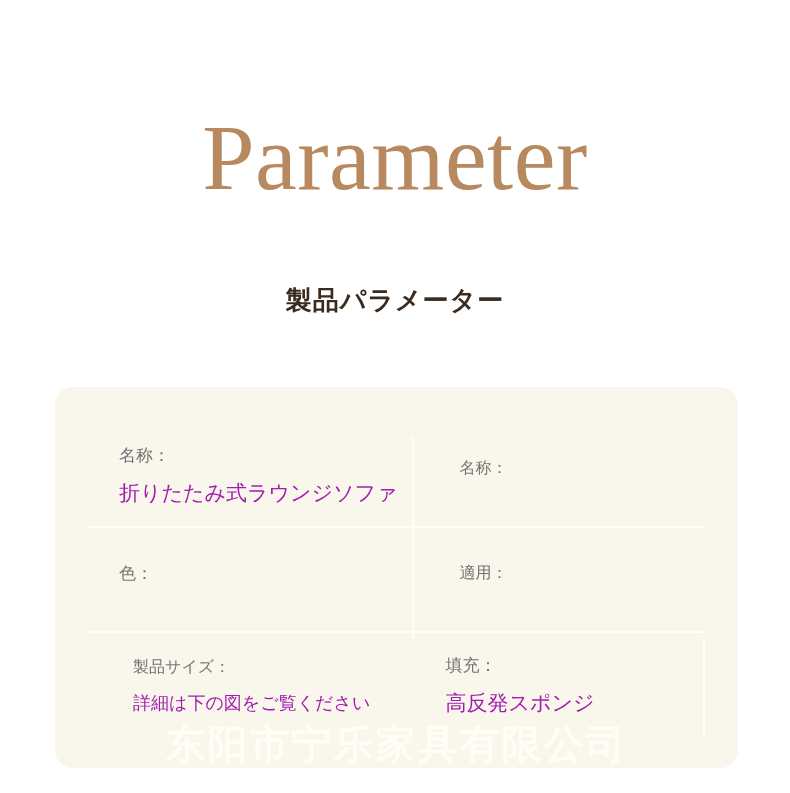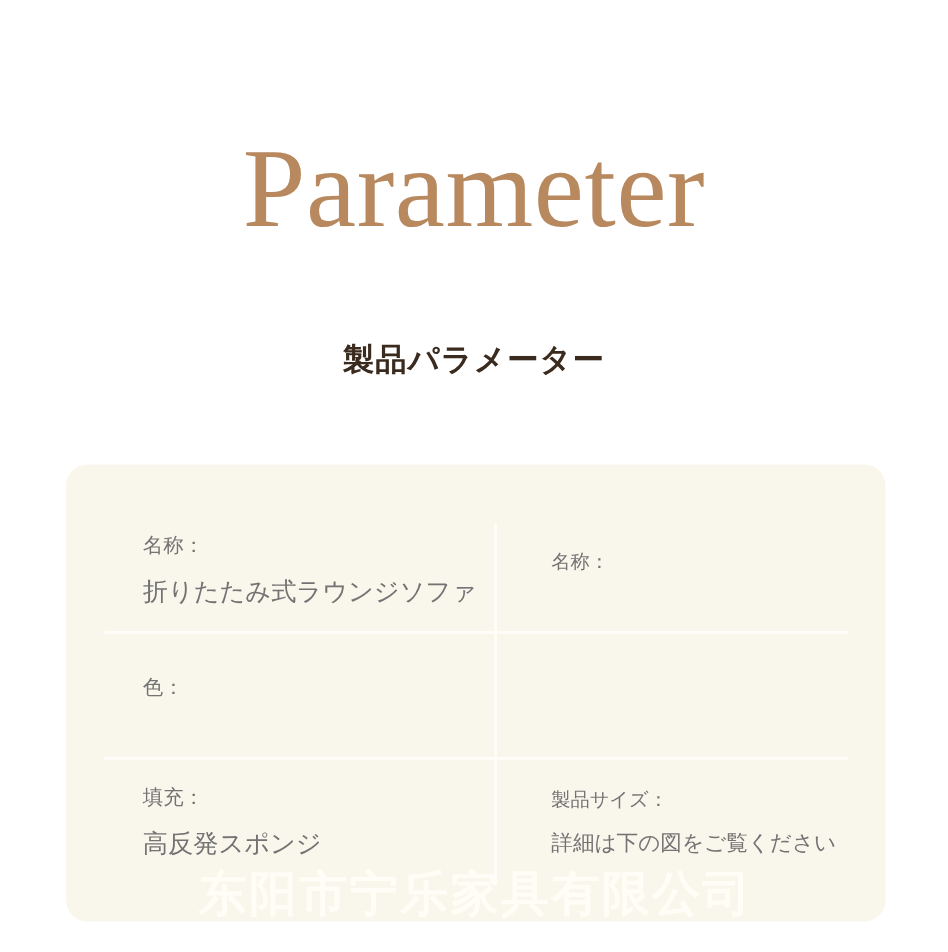--- a/index.html
+++ b/index.html
@@ -143,21 +143,21 @@
     color: #737373;
     line-height: 1.3;
     margin-bottom: 14px;
     white-space: nowrap;
   }
 
   .cell-value {
     font-family: "DejaVu Sans", "Liberation Sans", sans-serif;
     font-size: 21px;
     font-weight: 500;
-    color: #737373;
+    color: #a21caf;
     line-height: 1.25;
     white-space: nowrap;
   }
 
   .cell.col-right .cell-label { font-size: 16px; }
   .cell.col-right .cell-value { font-size: 20px; }
   .cell.row-3.col-right .cell-value { font-size: 18px; }
 </style>
 </head>
 <body>
@@ -180,27 +180,28 @@
         <div class="cell-value">折りたたみ式ラウンジソファ</div>
       </div>
       <div class="cell row-1 col-right">
         <div class="cell-label">名称：</div>
       </div>
 
       <div class="cell row-2 col-left">
         <div class="cell-label">色：</div>
       </div>
       <div class="cell row-2 col-right">
-      </div>
-
+        <div class="cell-label">適用：</div>
+      </div>
+
+      <div class="cell row-3 col-right">
+        <div class="cell-label">製品サイズ：</div>
+        <div class="cell-value">詳細は下の図をご覧ください</div>
+      </div>
       <div class="cell row-3 col-left">
         <div class="cell-label">填充：</div>
         <div class="cell-value">高反発スポンジ</div>
       </div>
-      <div class="cell row-3 col-right">
-        <div class="cell-label">製品サイズ：</div>
-        <div class="cell-value">詳細は下の図をご覧ください</div>
-      </div>
 
     </div>
   </div>
 
 </div>
 
 </body></html>

